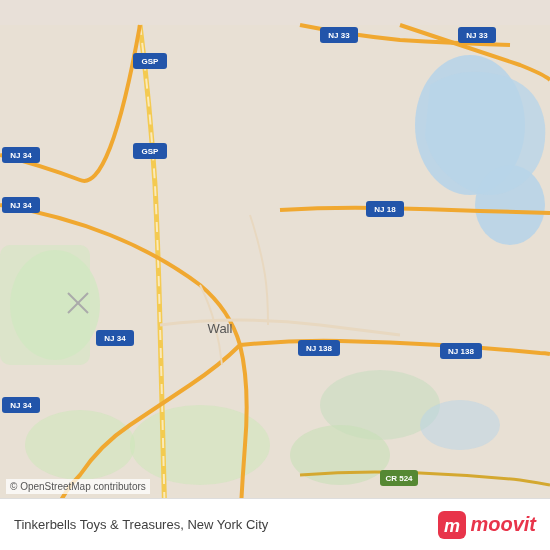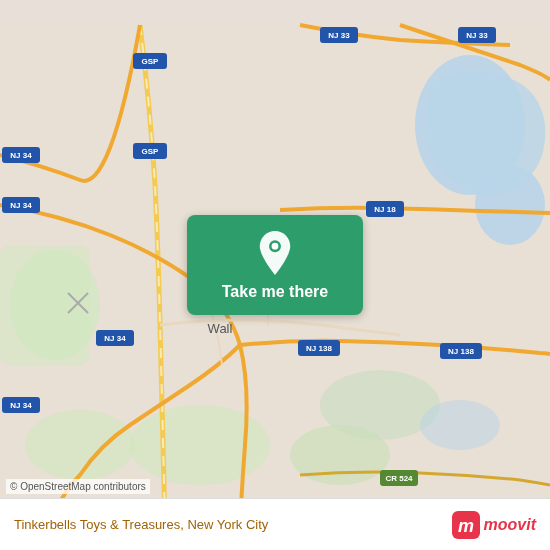--- a/index.html
+++ b/index.html
@@ -36,32 +36,32 @@
       display: flex;
       align-items: center;
       justify-content: space-between;
       padding: 0 14px;
       border-top: 1px solid #ddd;
       z-index: 10;
     }
 
     #location-name {
       font-size: 13px;
-      color: #a16207;
+      color: #404040;
       font-weight: 400;
     }
 
     #moovit-logo {
       display: flex;
       align-items: center;
       gap: 4px;
     }
 
     #moovit-text {
-      font-size: 16px;
+      font-size: 20px;
       font-weight: bold;
       color: #e8344a;
       font-style: italic;
     }
 
     #moovit-icon {
       width: 28px;
       height: 28px;
     }
 
@@ -188,29 +188,20 @@
 
     <rect x="380" y="445" width="38" height="16" rx="3" fill="#558833"></rect>
     <text x="399" y="456" text-anchor="middle" fill="white" font-size="8" font-weight="bold">CR 524</text>
 
     <text x="220" y="308" text-anchor="middle" fill="#555" font-size="13" font-weight="500">Wall</text>
 
     <line x1="68" y1="268" x2="88" y2="288" stroke="#aaa" stroke-width="2"></line>
     <line x1="88" y1="268" x2="68" y2="288" stroke="#aaa" stroke-width="2"></line>
   </svg>
 
-  <div id="take-me-there-card">
-
-    <svg id="location-pin" viewBox="0 0 44 52" xmlns="http://www.w3.org/2000/svg">
-      <path d="M22 0 C12 0 4 8 4 18 C4 30 22 52 22 52 C22 52 40 30 40 18 C40 8 32 0 22 0 Z" fill="white" opacity="0.95"></path>
-      <circle cx="22" cy="18" r="7" fill="#2d9e6b"></circle>
-      <circle cx="22" cy="18" r="4" fill="white"></circle>
-    </svg>
-    <span id="take-me-there-label">Take me there</span>
-  </div>
 
   <div id="attribution">
     <span>© OpenStreetMap contributors</span>
   </div>
 
   <div id="bottom-bar">
     <span id="location-name">Tinkerbells Toys &amp; Treasures, New York City</span>
     <div id="moovit-logo">
 
       <svg id="moovit-icon" viewBox="0 0 28 28" xmlns="http://www.w3.org/2000/svg">

